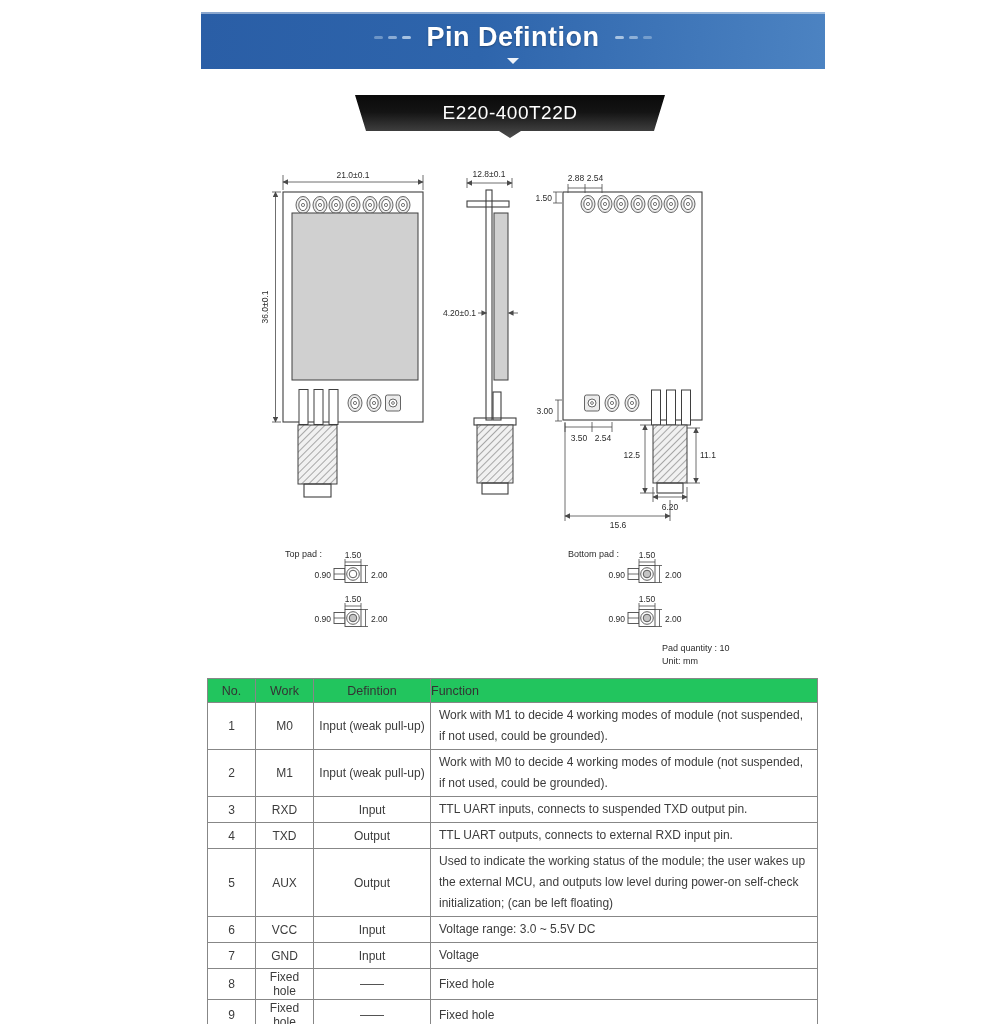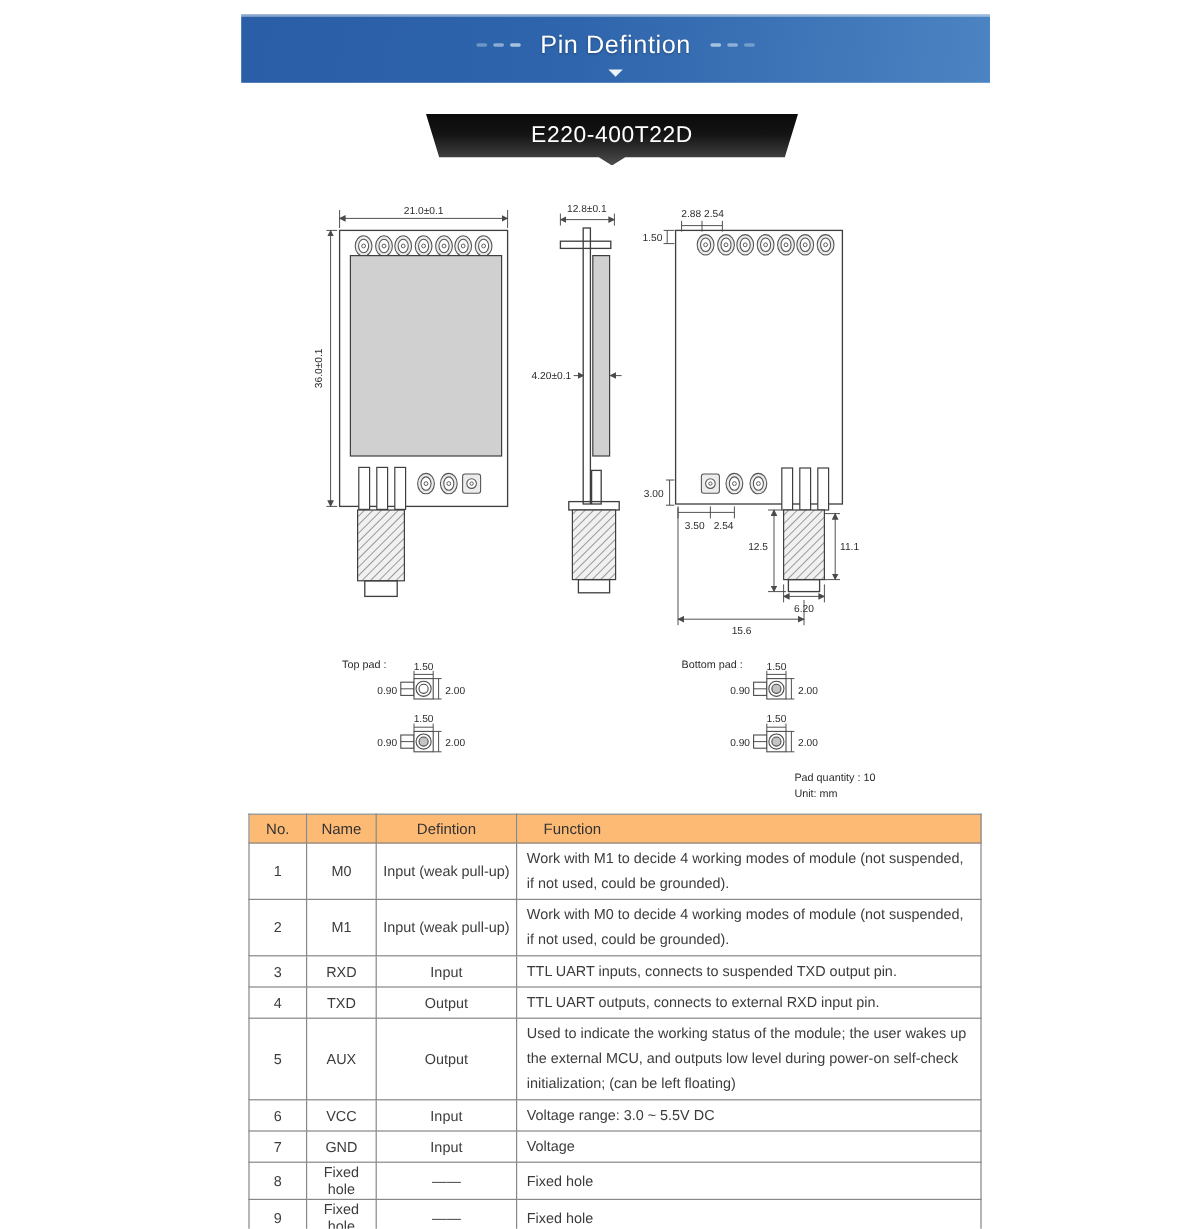--- a/index.html
+++ b/index.html
@@ -13,21 +13,21 @@
   .section-banner {
     position:absolute; left:201px; top:12px; width:624px; height:57px;
     background:linear-gradient(95deg,#2a5ea6 0%,#2e65ac 45%,#4c83c2 100%);
     display:flex; align-items:center; justify-content:center; gap:16px;
   }
   .section-banner::before {
     content:""; position:absolute; left:0; top:0; right:0; height:2px;
     background:rgba(255,255,255,.45);
   }
   .banner-title {
-    color:#ffffff; font-size:21px; font-weight:normal; letter-spacing:.5px;
+    color:#ffffff; font-size:27px; font-weight:bold; letter-spacing:.5px;
     text-shadow:0 1px 2px rgba(0,0,0,.3); position:relative; top:-3px;
   }
   .dash-group { display:flex; gap:5px; align-items:center; position:relative; top:-3px; }
   .dash { width:9px; height:3px; border-radius:1.5px; background:#aec7e4; }
   .dash.o1 { opacity:.5; } .dash.o2 { opacity:.72; } .dash.o3 { opacity:.95; }
   .banner-caret {
     position:absolute; left:50%; transform:translateX(-50%); bottom:5px;
     width:0; height:0; border-left:6px solid transparent;
     border-right:6px solid transparent; border-top:6px solid #eef3f9;
   }
@@ -49,24 +49,24 @@
   .slab { font:9px "Liberation Sans", sans-serif; fill:#2c2c2c; }
 
   
   .pin-table {
     position:absolute; left:207px; top:678px; width:610px;
     border-collapse:collapse; font-size:12px; color:#3c3c3c;
     table-layout:fixed;
   }
   .pin-table th, .pin-table td { border:1px solid #878787; }
   .pin-table th {
-    background:#fdba74; font-weight:normal; font-size:12.5px;
+    background:#22c55e; font-weight:normal; font-size:12.5px;
     height:24px; color:#333;
   }
-  .pin-table th.h-fn { text-align:left; padding-left:22px; }
+  .pin-table th.h-fn { text-align:left; padding-left:0; }
   td.c-no, td.c-name, td.c-dir { text-align:center; vertical-align:middle; }
   td.c-fn  { text-align:left; padding:2px 8px; line-height:21px; vertical-align:middle;margin-top:20px; }
 </style>
 </head>
 <body>
 
 <div class="section-banner">
   <span class="dash-group">
     <i class="dash o1"></i>
       <i class="dash o2"></i>
@@ -259,21 +259,21 @@
 <table class="pin-table">
   <colgroup>
       <col style="width:48px">
       <col style="width:58px">
       <col style="width:117px">
       <col style="width:387px">
     </colgroup>
   <thead>
     <tr>
       <th>No.</th>
-      <th>Name</th>
+      <th>Work</th>
       <th>Defintion</th>
       <th class="h-fn">Function</th>
     </tr>
   </thead>
   <tbody>
     <tr style="height:46px">
       <td class="c-no">1</td>
       <td class="c-name">M0</td>
       <td class="c-dir">Input (weak pull-up)</td>
       <td class="c-fn">Work with M1 to decide 4 working modes of module (not suspended, if not used, could be grounded).</td>

